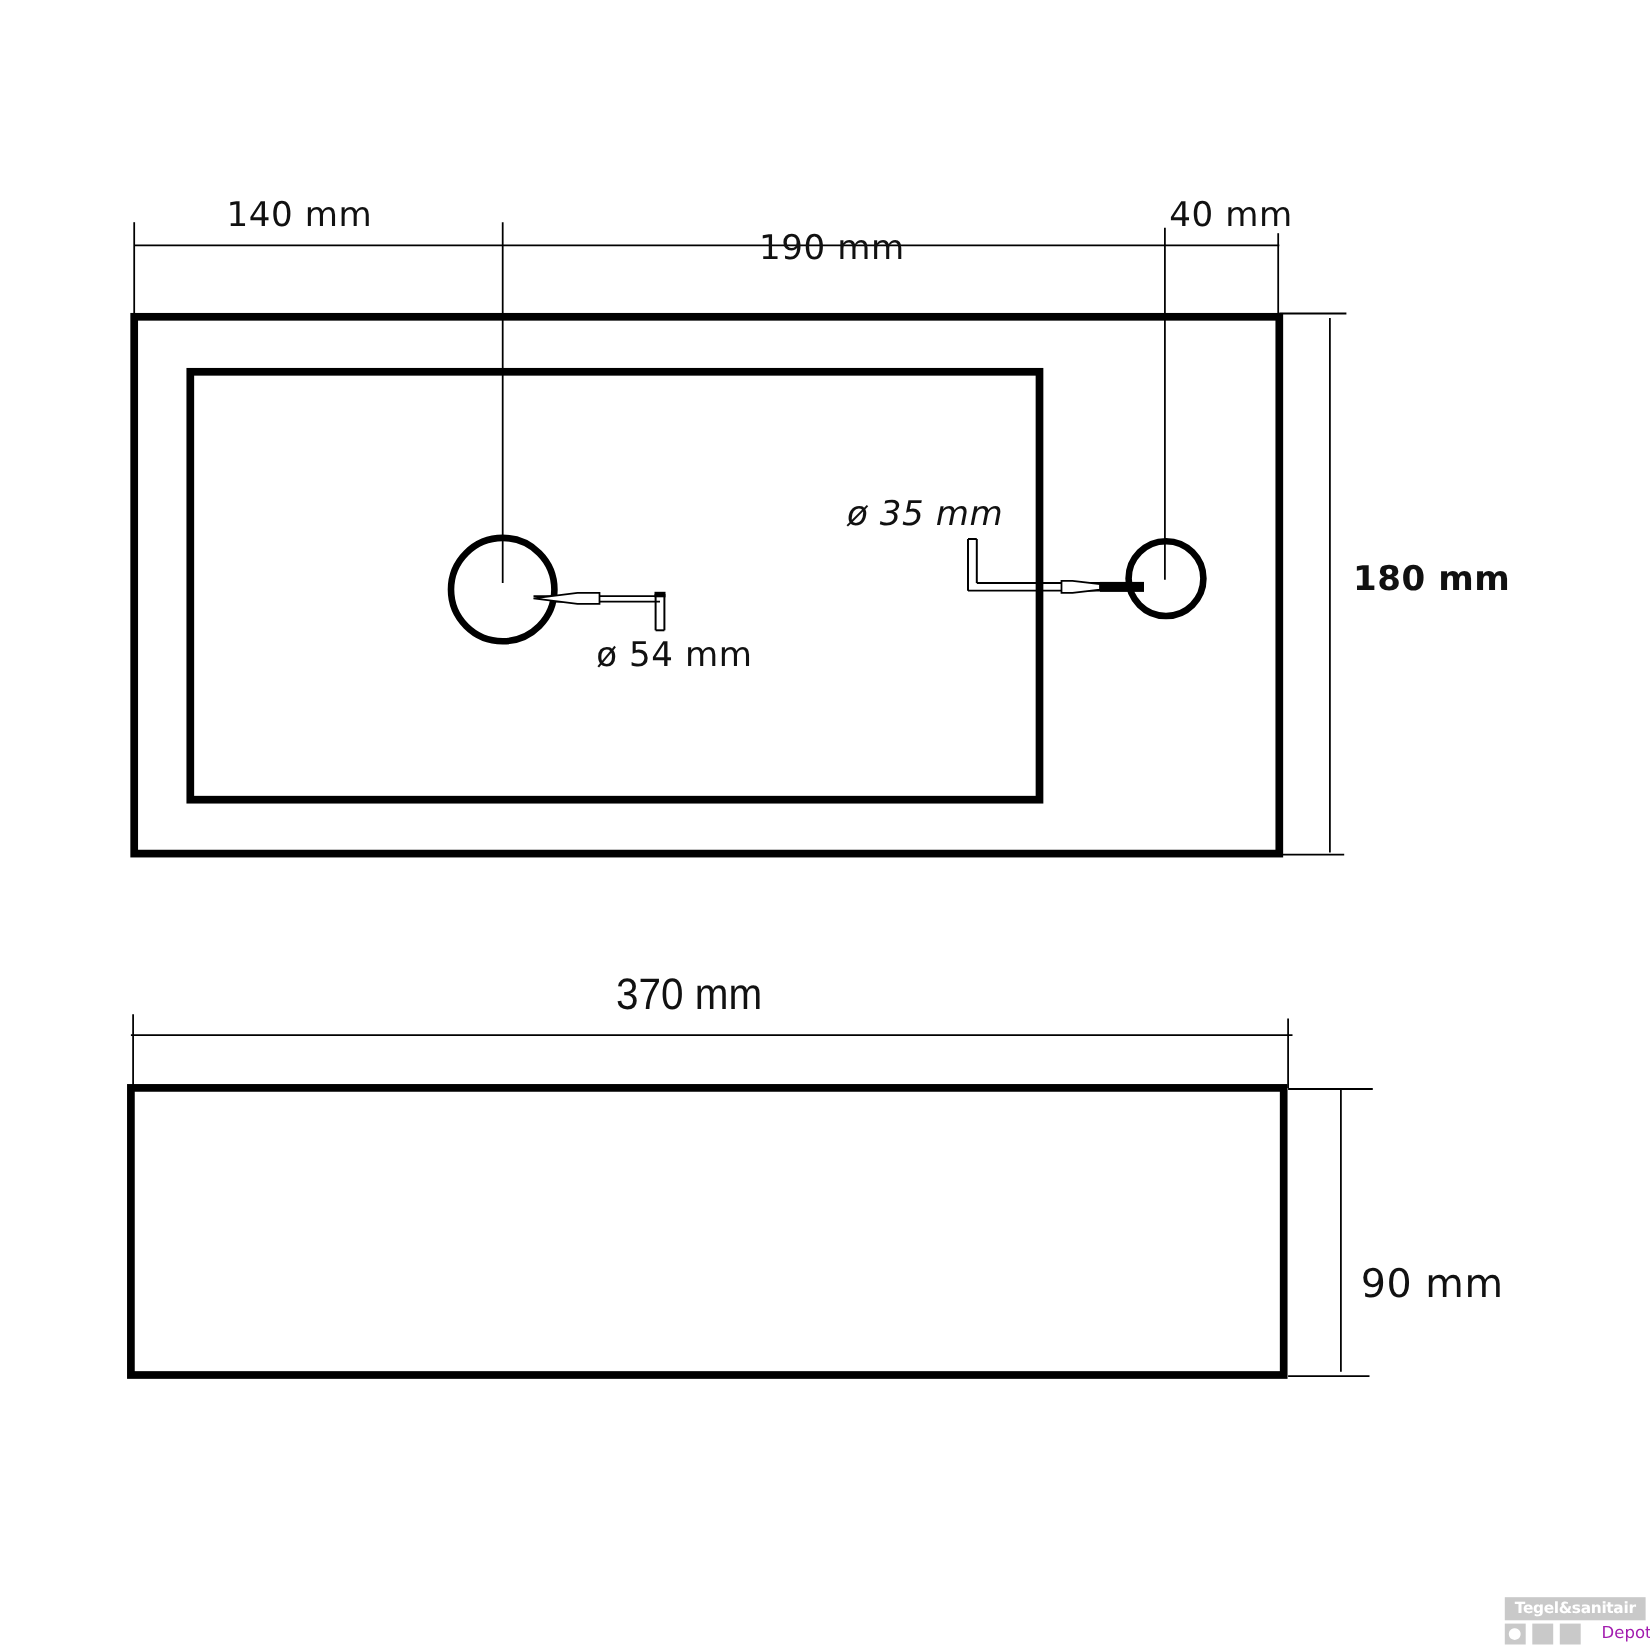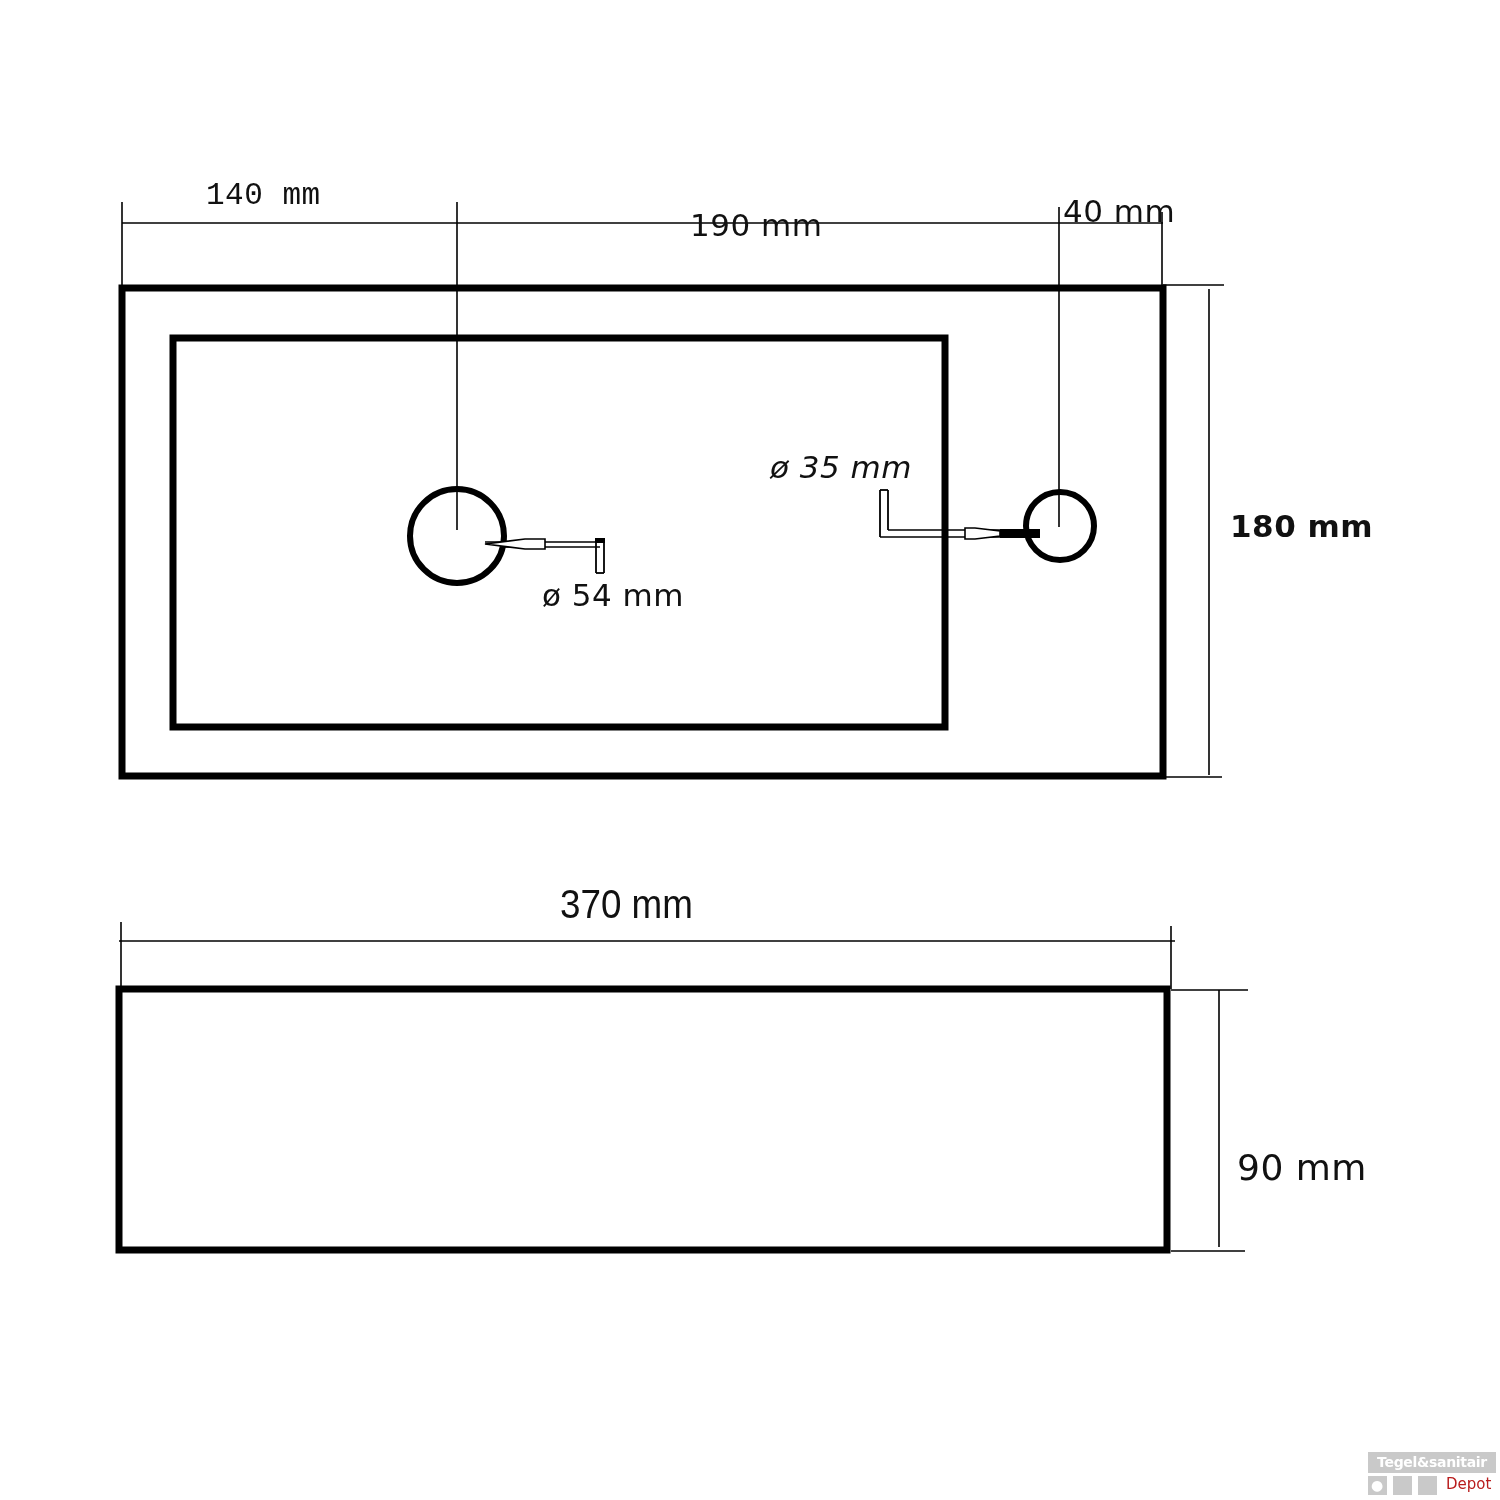--- a/index.html
+++ b/index.html
@@ -9,21 +9,21 @@
   .lbl { position: absolute; color: #111; font-family: "DejaVu Sans", sans-serif;
          font-size: 31px; white-space: nowrap; line-height: 1; letter-spacing: 0.5px; }
   .lbl-condensed { font-family: "Liberation Sans", sans-serif; font-size: 40px; letter-spacing: 0; }
   .lbl-large { font-size: 36px; }
   .watermark { position: absolute; left: 1368px; top: 1452px; width: 128px; height: 44px; }
   .wm-top { position: absolute; left: 0; top: 0; width: 128px; height: 21px; background: #c9c9c9;
             color: #fff; font-family: "DejaVu Sans", sans-serif; font-weight: bold; font-size: 14px;
             line-height: 21px; text-align: center; letter-spacing: -0.3px; }
   .wm-sq { position: absolute; top: 24px; width: 19px; height: 19px; background: #c9c9c9; }
   .wm-drop { position: absolute; left: 3px; top: 1px; color: #fff; font-size: 14px; line-height: 17px; }
-  .wm-depot { position: absolute; left: 78px; top: 22px; color: #b91c1c;
+  .wm-depot { position: absolute; left: 88px; top: 22px; color: #a21caf;
               font-family: "DejaVu Sans", sans-serif; font-size: 15px; line-height: 20px; }
 </style>
 </head>
 <body>
 
 <svg id="drawing" viewBox="0 0 1500 1500" xmlns="http://www.w3.org/2000/svg">
 
   <g>
 
     <rect x="122" y="288" width="1041" height="488" fill="none" stroke="#000" stroke-width="7"></rect>
@@ -69,23 +69,23 @@
     <rect x="119" y="989" width="1048" height="261" fill="none" stroke="#000" stroke-width="7"></rect>
     <line x1="119" y1="941" x2="1175" y2="941" stroke="#000" stroke-width="1.6"></line>
     <line x1="121" y1="922" x2="121" y2="989" stroke="#000" stroke-width="1.6"></line>
     <line x1="1171" y1="926" x2="1171" y2="989" stroke="#000" stroke-width="1.6"></line>
     <line x1="1171" y1="990" x2="1248" y2="990" stroke="#000" stroke-width="1.6"></line>
     <line x1="1171" y1="1251" x2="1245" y2="1251" stroke="#000" stroke-width="1.6"></line>
     <line x1="1219" y1="990" x2="1219" y2="1247" stroke="#000" stroke-width="1.6"></line>
   </g>
 </svg>
 
-<div class="lbl" style="left:206px; top:180px;font-family:Liberation Mono, monospace;">140 mm</div>
+<div class="lbl" style="left:206px; top:180px;">140 mm</div>
 <div class="lbl" style="left:690px; top:182px;margin-top:28px;">190 mm</div>
-<div class="lbl" style="left:1063px; top:196px;">40 mm</div>
+<div class="lbl" style="left:1063px; top:180px;">40 mm</div>
 <div class="lbl" style="left:1230px; top:511px;font-weight:bold;">180 mm</div>
 <div class="lbl" style="left:542px; top:580px;">ø 54 mm</div>
 <div class="lbl" style="left:770px; top:452px;font-style:italic;">ø 35 mm</div>
 
 <div class="lbl lbl-condensed" style="left:560px; top:884px; transform:scaleX(0.92); transform-origin:left;">370 mm</div>
 <div class="lbl lbl-large" style="left:1237px; top:1150px;">90 mm</div>
 
 <div class="watermark">
   <div class="wm-top">Tegel&amp;sanitair</div>
   <div class="wm-sq" style="left:0;">

